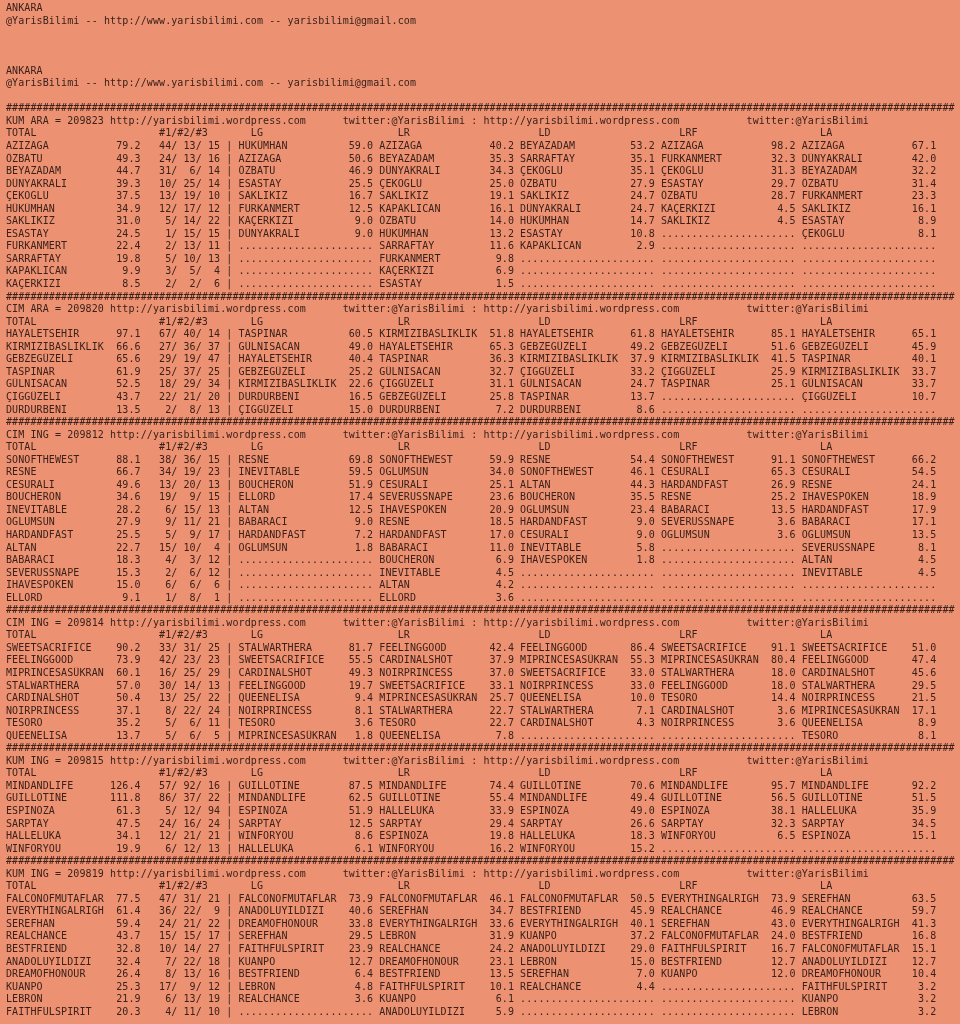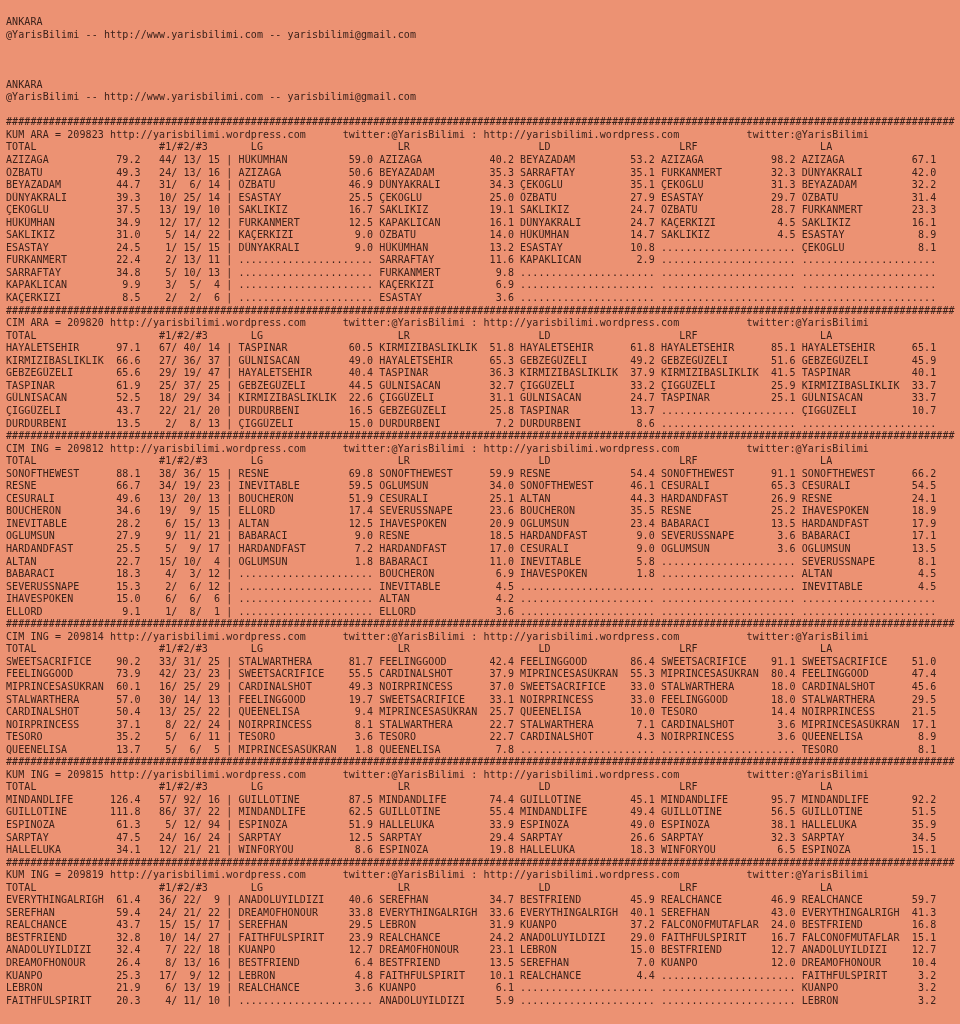--- a/index.html
+++ b/index.html
@@ -8,21 +8,20 @@
     background: #ec9273;
     overflow: hidden;
   }
   #report {
     padding: 2px 0 0 6px;
     font-family: "DejaVu Sans Mono", "Liberation Mono", monospace;
     font-size: 10px;
     line-height: 12.55px;
     letter-spacing: 0.1px;
     color: #3b211a;
-    margin-top: 14px;
   }
   .ln {
     height: 12.55px;
     white-space: pre;
     overflow: hidden;
   }
 </style>
 </head>
 <body>
 
@@ -41,30 +40,30 @@
       <div class="ln">TOTAL                    #1/#2/#3       LG                      LR                     LD                     LRF                    LA</div>
       <div class="ln">AZIZAGA           79.2   44/ 13/ 15 | HÜKÜMHAN          59.0 AZIZAGA           40.2 BEYAZADAM         53.2 AZIZAGA           98.2 AZIZAGA           67.1</div>
       <div class="ln">ÖZBATU            49.3   24/ 13/ 16 | AZIZAGA           50.6 BEYAZADAM         35.3 SARRAFTAY         35.1 FURKANMERT        32.3 DÜNYAKRALI        42.0</div>
       <div class="ln">BEYAZADAM         44.7   31/  6/ 14 | ÖZBATU            46.9 DÜNYAKRALI        34.3 ÇEKOGLU           35.1 ÇEKOGLU           31.3 BEYAZADAM         32.2</div>
       <div class="ln">DÜNYAKRALI        39.3   10/ 25/ 14 | ESASTAY           25.5 ÇEKOGLU           25.0 ÖZBATU            27.9 ESASTAY           29.7 ÖZBATU            31.4</div>
       <div class="ln">ÇEKOGLU           37.5   13/ 19/ 10 | SAKLIKIZ          16.7 SAKLIKIZ          19.1 SAKLIKIZ          24.7 ÖZBATU            28.7 FURKANMERT        23.3</div>
       <div class="ln">HÜKÜMHAN          34.9   12/ 17/ 12 | FURKANMERT        12.5 KAPAKLICAN        16.1 DÜNYAKRALI        24.7 KAÇERKIZI          4.5 SAKLIKIZ          16.1</div>
       <div class="ln">SAKLIKIZ          31.0    5/ 14/ 22 | KAÇERKIZI          9.0 ÖZBATU            14.0 HÜKÜMHAN          14.7 SAKLIKIZ           4.5 ESASTAY            8.9</div>
       <div class="ln">ESASTAY           24.5    1/ 15/ 15 | DÜNYAKRALI         9.0 HÜKÜMHAN          13.2 ESASTAY           10.8 ...................... ÇEKOGLU            8.1</div>
       <div class="ln">FURKANMERT        22.4    2/ 13/ 11 | ...................... SARRAFTAY         11.6 KAPAKLICAN         2.9 ...................... ......................</div>
-      <div class="ln">SARRAFTAY         34.8    5/ 10/ 13 | ...................... FURKANMERT         9.8 ...................... ...................... ......................</div>
+      <div class="ln">SARRAFTAY         19.8    5/ 10/ 13 | ...................... FURKANMERT         9.8 ...................... ...................... ......................</div>
       <div class="ln">KAPAKLICAN         9.9    3/  5/  4 | ...................... KAÇERKIZI          6.9 ...................... ...................... ......................</div>
-      <div class="ln">KAÇERKIZI          8.5    2/  2/  6 | ...................... ESASTAY            3.6 ...................... ...................... ......................</div>
+      <div class="ln">KAÇERKIZI          8.5    2/  2/  6 | ...................... ESASTAY            1.5 ...................... ...................... ......................</div>
       <div class="ln">###########################################################################################################################################################</div>
       <div class="ln">CIM ARA = 209820 http://yarisbilimi.wordpress.com      twitter:@YarisBilimi : http://yarisbilimi.wordpress.com           twitter:@YarisBilimi</div>
       <div class="ln">TOTAL                    #1/#2/#3       LG                      LR                     LD                     LRF                    LA</div>
       <div class="ln">HAYALETSEHIR      97.1   67/ 40/ 14 | TASPINAR          60.5 KIRMIZIBASLIKLIK  51.8 HAYALETSEHIR      61.8 HAYALETSEHIR      85.1 HAYALETSEHIR      65.1</div>
       <div class="ln">KIRMIZIBASLIKLIK  66.6   27/ 36/ 37 | GÜLNISACAN        49.0 HAYALETSEHIR      65.3 GEBZEGÜZELI       49.2 GEBZEGÜZELI       51.6 GEBZEGÜZELI       45.9</div>
       <div class="ln">GEBZEGÜZELI       65.6   29/ 19/ 47 | HAYALETSEHIR      40.4 TASPINAR          36.3 KIRMIZIBASLIKLIK  37.9 KIRMIZIBASLIKLIK  41.5 TASPINAR          40.1</div>
-      <div class="ln">TASPINAR          61.9   25/ 37/ 25 | GEBZEGÜZELI       44.5 GÜLNISACAN        32.7 ÇIGGÜZELI         33.2 ÇIGGÜZELI         25.9 KIRMIZIBASLIKLIK  33.7</div>
+      <div class="ln">TASPINAR          61.9   25/ 37/ 25 | GEBZEGÜZELI       25.2 GÜLNISACAN        32.7 ÇIGGÜZELI         33.2 ÇIGGÜZELI         25.9 KIRMIZIBASLIKLIK  33.7</div>
       <div class="ln">GÜLNISACAN        52.5   18/ 29/ 34 | KIRMIZIBASLIKLIK  22.6 ÇIGGÜZELI         31.1 GÜLNISACAN        24.7 TASPINAR          25.1 GÜLNISACAN        33.7</div>
       <div class="ln">ÇIGGÜZELI         43.7   22/ 21/ 20 | DURDURBENI        16.5 GEBZEGÜZELI       25.8 TASPINAR          13.7 ...................... ÇIGGÜZELI         10.7</div>
       <div class="ln">DURDURBENI        13.5    2/  8/ 13 | ÇIGGÜZELI         15.0 DURDURBENI         7.2 DURDURBENI         8.6 ...................... ......................</div>
       <div class="ln">###########################################################################################################################################################</div>
       <div class="ln">CIM ING = 209812 http://yarisbilimi.wordpress.com      twitter:@YarisBilimi : http://yarisbilimi.wordpress.com           twitter:@YarisBilimi</div>
       <div class="ln">TOTAL                    #1/#2/#3       LG                      LR                     LD                     LRF                    LA</div>
       <div class="ln">SONOFTHEWEST      88.1   38/ 36/ 15 | RESNE             69.8 SONOFTHEWEST      59.9 RESNE             54.4 SONOFTHEWEST      91.1 SONOFTHEWEST      66.2</div>
       <div class="ln">RESNE             66.7   34/ 19/ 23 | INEVITABLE        59.5 OGLUMSUN          34.0 SONOFTHEWEST      46.1 CESURALI          65.3 CESURALI          54.5</div>
       <div class="ln">CESURALI          49.6   13/ 20/ 13 | BOUCHERON         51.9 CESURALI          25.1 ALTAN             44.3 HARDANDFAST       26.9 RESNE             24.1</div>
       <div class="ln">BOUCHERON         34.6   19/  9/ 15 | ELLORD            17.4 SEVERUSSNAPE      23.6 BOUCHERON         35.5 RESNE             25.2 IHAVESPOKEN       18.9</div>
@@ -83,28 +82,30 @@
       <div class="ln">FEELINGGOOD       73.9   42/ 23/ 23 | SWEETSACRIFICE    55.5 CARDINALSHOT      37.9 MIPRINCESASÜKRAN  55.3 MIPRINCESASÜKRAN  80.4 FEELINGGOOD       47.4</div>
       <div class="ln">MIPRINCESASÜKRAN  60.1   16/ 25/ 29 | CARDINALSHOT      49.3 NOIRPRINCESS      37.0 SWEETSACRIFICE    33.0 STALWARTHERA      18.0 CARDINALSHOT      45.6</div>
       <div class="ln">STALWARTHERA      57.0   30/ 14/ 13 | FEELINGGOOD       19.7 SWEETSACRIFICE    33.1 NOIRPRINCESS      33.0 FEELINGGOOD       18.0 STALWARTHERA      29.5</div>
       <div class="ln">CARDINALSHOT      50.4   13/ 25/ 22 | QUEENELISA         9.4 MIPRINCESASÜKRAN  25.7 QUEENELISA        10.0 TESORO            14.4 NOIRPRINCESS      21.5</div>
       <div class="ln">NOIRPRINCESS      37.1    8/ 22/ 24 | NOIRPRINCESS       8.1 STALWARTHERA      22.7 STALWARTHERA       7.1 CARDINALSHOT       3.6 MIPRINCESASÜKRAN  17.1</div>
       <div class="ln">TESORO            35.2    5/  6/ 11 | TESORO             3.6 TESORO            22.7 CARDINALSHOT       4.3 NOIRPRINCESS       3.6 QUEENELISA         8.9</div>
       <div class="ln">QUEENELISA        13.7    5/  6/  5 | MIPRINCESASÜKRAN   1.8 QUEENELISA         7.8 ...................... ...................... TESORO             8.1</div>
       <div class="ln">###########################################################################################################################################################</div>
       <div class="ln">KUM ING = 209815 http://yarisbilimi.wordpress.com      twitter:@YarisBilimi : http://yarisbilimi.wordpress.com           twitter:@YarisBilimi</div>
       <div class="ln">TOTAL                    #1/#2/#3       LG                      LR                     LD                     LRF                    LA</div>
-      <div class="ln">MINDANDLIFE      126.4   57/ 92/ 16 | GUILLOTINE        87.5 MINDANDLIFE       74.4 GUILLOTINE        45.1 MINDANDLIFE       95.7 MINDANDLIFE       92.2</div>
+      <div class="ln">MINDANDLIFE      126.4   57/ 92/ 16 | GUILLOTINE        87.5 MINDANDLIFE       74.4 GUILLOTINE        70.6 MINDANDLIFE       95.7 MINDANDLIFE       92.2</div>
       <div class="ln">GUILLOTINE       111.8   86/ 37/ 22 | MINDANDLIFE       62.5 GUILLOTINE        55.4 MINDANDLIFE       49.4 GUILLOTINE        56.5 GUILLOTINE        51.5</div>
       <div class="ln">ESPINOZA          61.3    5/ 12/ 94 | ESPINOZA          51.9 HALLELUKA         33.9 ESPINOZA          49.0 ESPINOZA          38.1 HALLELUKA         35.9</div>
       <div class="ln">SARPTAY           47.5   24/ 16/ 24 | SARPTAY           12.5 SARPTAY           29.4 SARPTAY           26.6 SARPTAY           32.3 SARPTAY           34.5</div>
       <div class="ln">HALLELUKA         34.1   12/ 21/ 21 | WINFORYOU          8.6 ESPINOZA          19.8 HALLELUKA         18.3 WINFORYOU          6.5 ESPINOZA          15.1</div>
+      <div class="ln">WINFORYOU         19.9    6/ 12/ 13 | HALLELUKA          6.1 WINFORYOU         16.2 WINFORYOU         15.2 ...................... ......................</div>
       <div class="ln">###########################################################################################################################################################</div>
       <div class="ln">KUM ING = 209819 http://yarisbilimi.wordpress.com      twitter:@YarisBilimi : http://yarisbilimi.wordpress.com           twitter:@YarisBilimi</div>
       <div class="ln">TOTAL                    #1/#2/#3       LG                      LR                     LD                     LRF                    LA</div>
+      <div class="ln">FALCONOFMUTAFLAR  77.5   47/ 31/ 21 | FALCONOFMUTAFLAR  73.9 FALCONOFMUTAFLAR  46.1 FALCONOFMUTAFLAR  50.5 EVERYTHINGALRIGH  73.9 SEREFHAN          63.5</div>
       <div class="ln">EVERYTHINGALRIGH  61.4   36/ 22/  9 | ANADOLUYILDIZI    40.6 SEREFHAN          34.7 BESTFRIEND        45.9 REALCHANCE        46.9 REALCHANCE        59.7</div>
       <div class="ln">SEREFHAN          59.4   24/ 21/ 22 | DREAMOFHONOUR     33.8 EVERYTHINGALRIGH  33.6 EVERYTHINGALRIGH  40.1 SEREFHAN          43.0 EVERYTHINGALRIGH  41.3</div>
       <div class="ln">REALCHANCE        43.7   15/ 15/ 17 | SEREFHAN          29.5 LEBRON            31.9 KUANPO            37.2 FALCONOFMUTAFLAR  24.0 BESTFRIEND        16.8</div>
       <div class="ln">BESTFRIEND        32.8   10/ 14/ 27 | FAITHFULSPIRIT    23.9 REALCHANCE        24.2 ANADOLUYILDIZI    29.0 FAITHFULSPIRIT    16.7 FALCONOFMUTAFLAR  15.1</div>
       <div class="ln">ANADOLUYILDIZI    32.4    7/ 22/ 18 | KUANPO            12.7 DREAMOFHONOUR     23.1 LEBRON            15.0 BESTFRIEND        12.7 ANADOLUYILDIZI    12.7</div>
       <div class="ln">DREAMOFHONOUR     26.4    8/ 13/ 16 | BESTFRIEND         6.4 BESTFRIEND        13.5 SEREFHAN           7.0 KUANPO            12.0 DREAMOFHONOUR     10.4</div>
       <div class="ln">KUANPO            25.3   17/  9/ 12 | LEBRON             4.8 FAITHFULSPIRIT    10.1 REALCHANCE         4.4 ...................... FAITHFULSPIRIT     3.2</div>
       <div class="ln">LEBRON            21.9    6/ 13/ 19 | REALCHANCE         3.6 KUANPO             6.1 ...................... ...................... KUANPO             3.2</div>
       <div class="ln">FAITHFULSPIRIT    20.3    4/ 11/ 10 | ...................... ANADOLUYILDIZI     5.9 ...................... ...................... LEBRON             3.2</div>
     </div>

